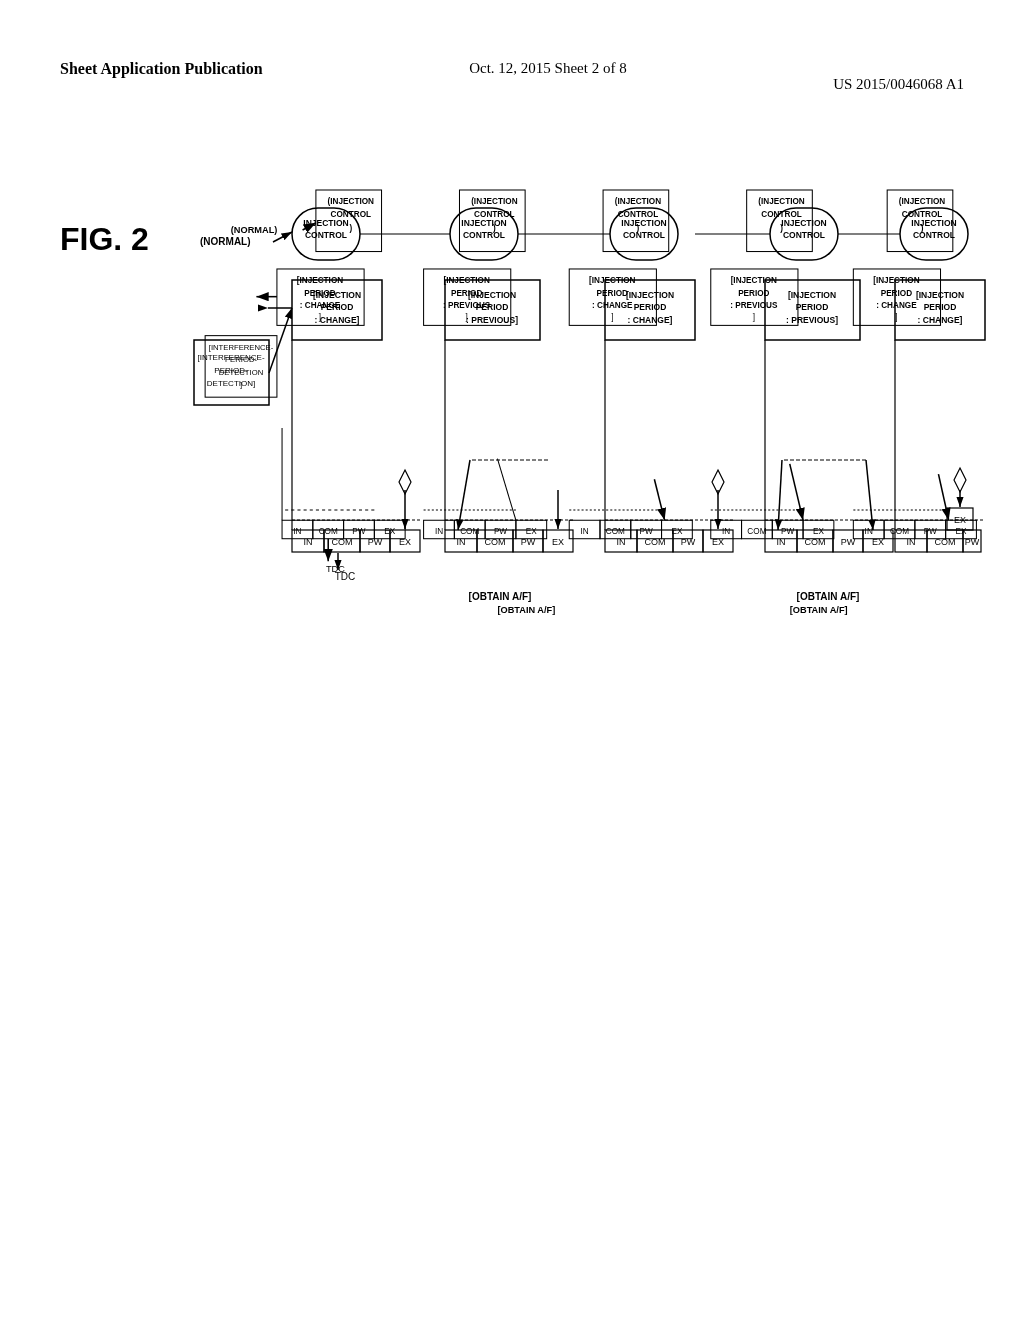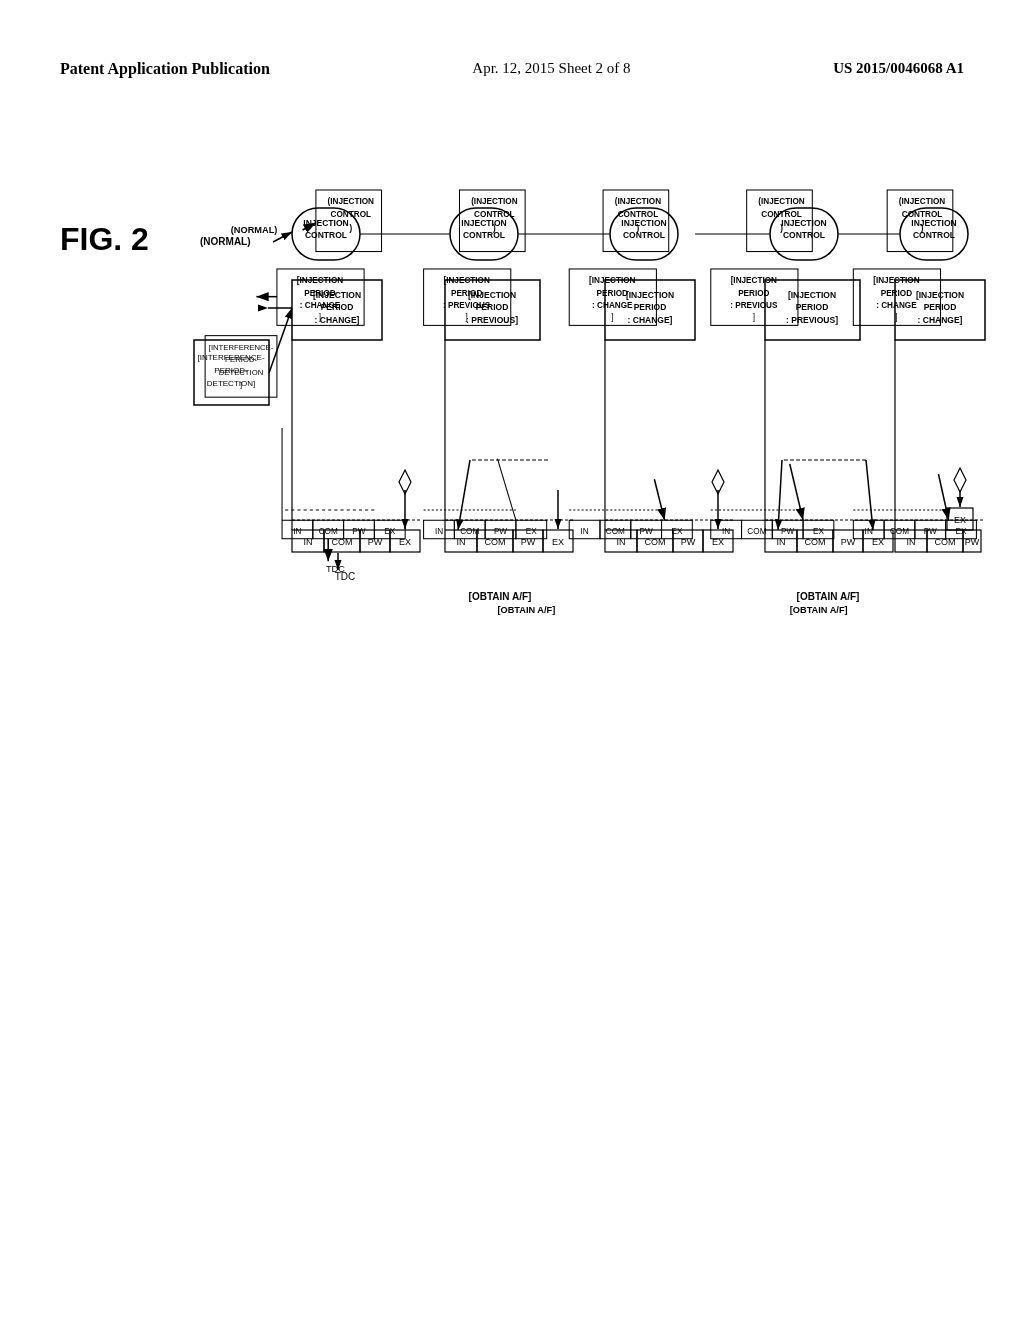--- a/index.html
+++ b/index.html
@@ -27,21 +27,22 @@
       font-weight: bold;
       font-size: 16px;
     }
 
     .header-center {
       font-size: 15px;
     }
 
     .header-right {
       font-size: 15px;
-      font-weight: bold;
+      font-weight: normal;
+      margin-top: 16px;
     }
 
     .fig-label {
       position: absolute;
       top: 210px;
       left: 60px;
       font-size: 28px;
       font-weight: bold;
     }
 
@@ -58,22 +59,22 @@
     
     .diagram svg {
       width: 100%;
       height: 100%;
     }
   </style>
 </head>
 <body>
 
 <div class="header">
-  <span class="header-left">Patent Application Publication</span>
-  <span class="header-center">Apr. 12, 2015   Sheet 2 of 8</span>
+  <span class="header-left">Sheet Application Publication</span>
+  <span class="header-center">Oct. 12, 2015   Sheet 2 of 8</span>
   <span class="header-right">US 2015/0046068 A1</span>
 </div>
 
 <div class="fig-label">
   <svg width="120" height="50">
     <text x="0" y="40" font-size="32" font-weight="bold" font-family="Arial, sans-serif">FIG. 2</text>
   </svg>
 </div>
 
 <div class="diagram">

